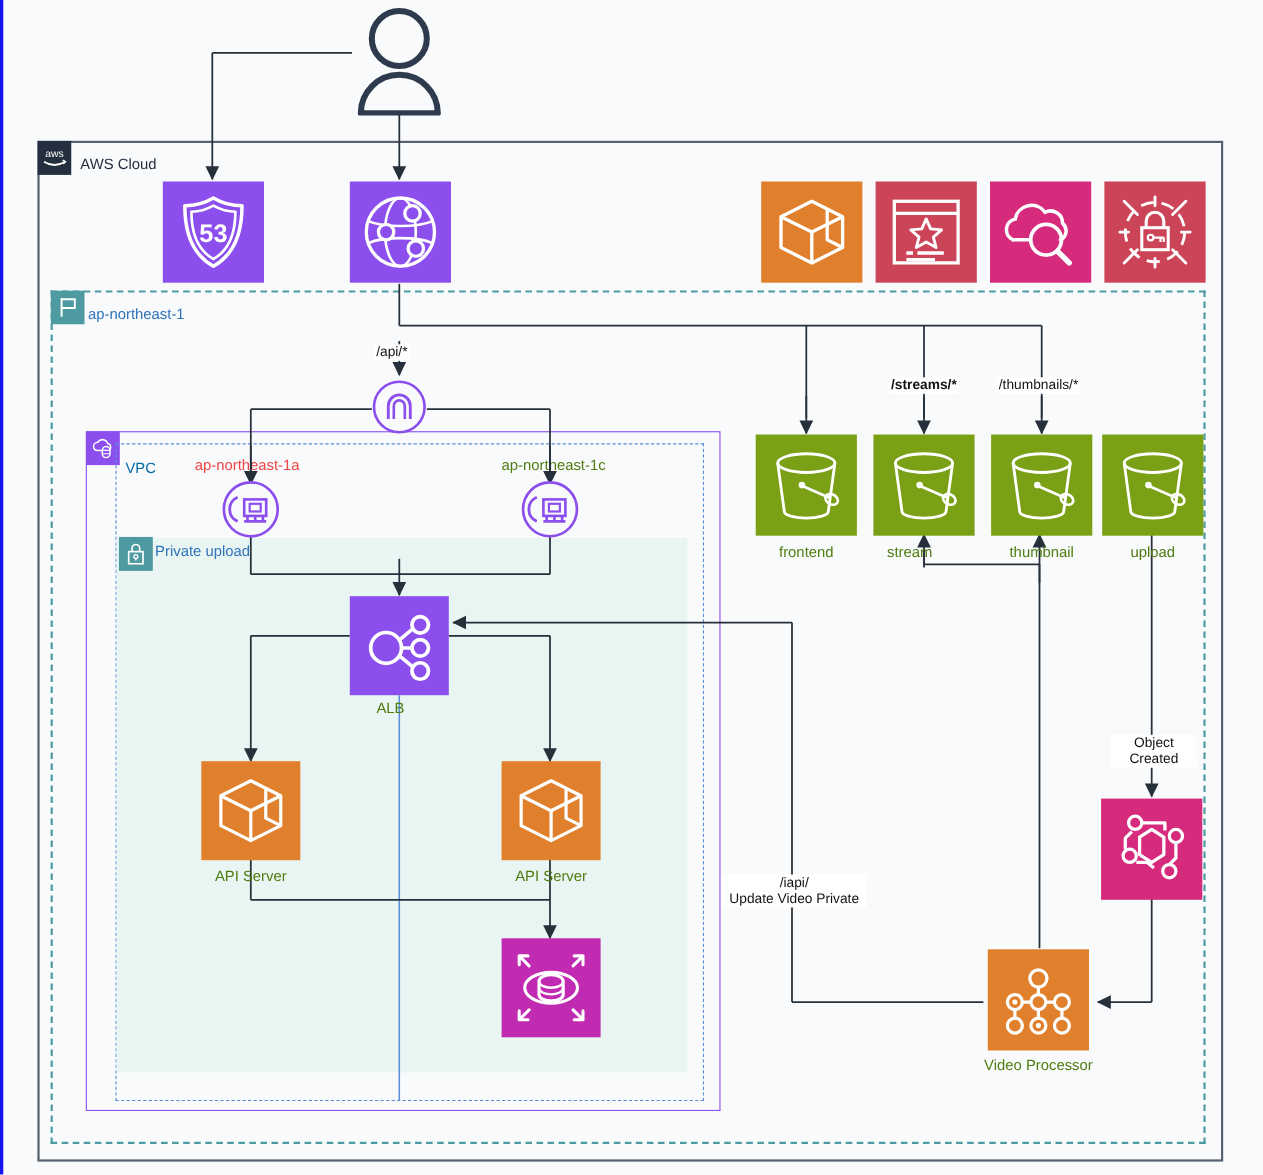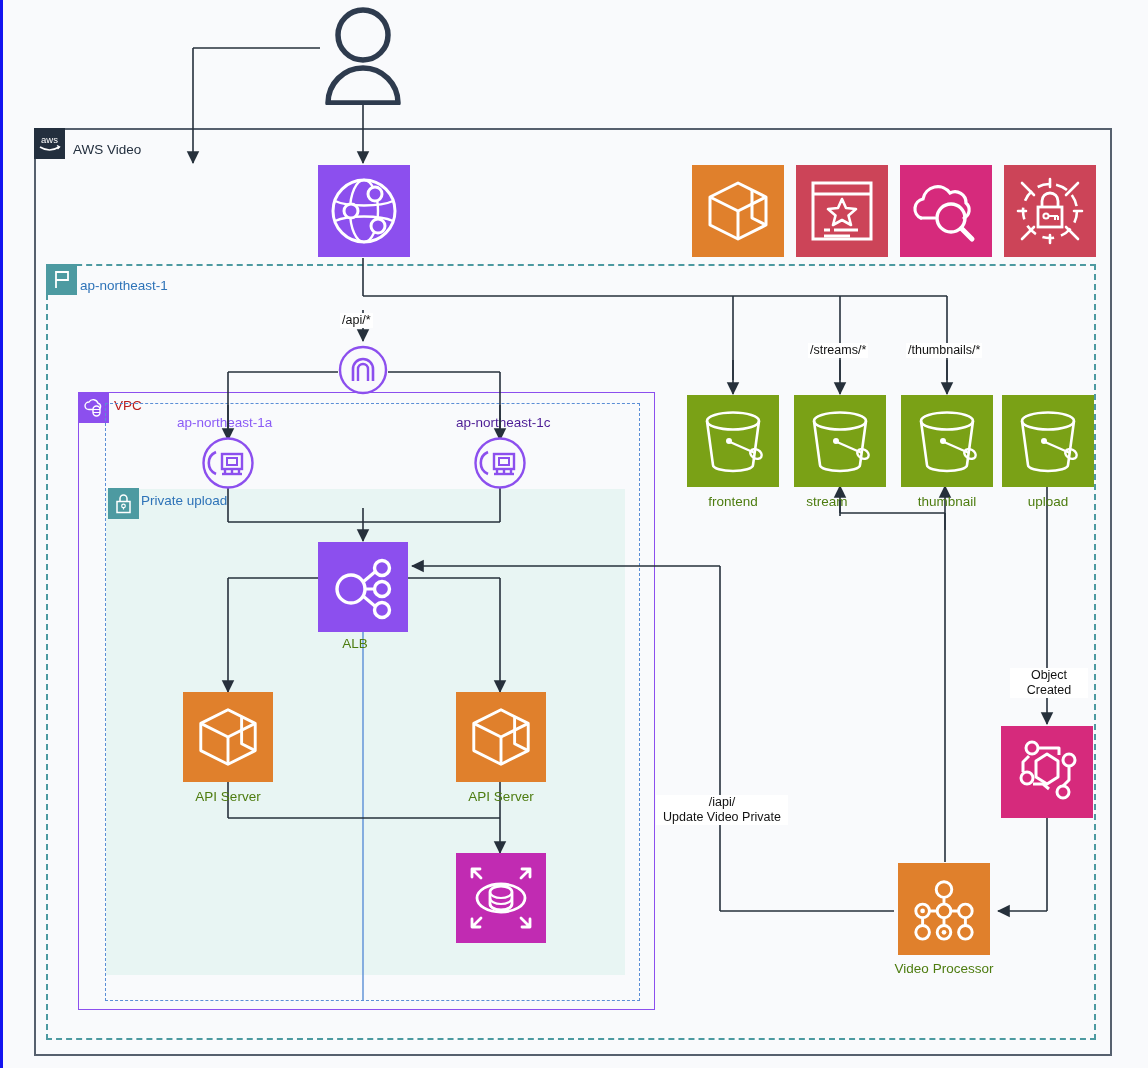--- a/index.html
+++ b/index.html
@@ -25,46 +25,46 @@
 
   <div class="groupbox" style="left:34px;top:128px;width:1078px;height:928px;border:2px solid #56606e;background:#f9fafc;"></div>
   <div class="tag" style="left:34px;top:128px;">
     <svg width="31" height="31" viewBox="0 0 31 31">
       <rect width="31" height="31" fill="#232f3e"></rect>
       <text x="15.5" y="15" fill="#fff" font-size="9.5" font-family="Liberation Sans, sans-serif" text-anchor="middle">aws</text>
       <path d="M6 19 Q15.5 25 25 19" stroke="#fff" stroke-width="1.6" fill="none"></path>
       <path d="M23 17.5 L25.5 19 L23.5 21" stroke="#fff" stroke-width="1.4" fill="none"></path>
     </svg>
   </div>
-  <div class="grplabel" style="left:73px;top:142px;color:#232f3e;">AWS Video</div>
+  <div class="grplabel" style="left:73px;top:142px;color:#232f3e;">AWS Cloud</div>
 
   <div class="groupbox" style="left:46px;top:264px;width:1050px;height:776px;border:2px dashed #4d9aa1;"></div>
   <div class="tag" style="left:46px;top:264px;">
     <svg width="31" height="31" viewBox="0 0 31 31">
       <rect width="31" height="31" fill="#4d9aa1"></rect>
       <path d="M10 7 V24" stroke="#fff" stroke-width="1.8" fill="none"></path>
       <path d="M10 8 H22 V16 H10" stroke="#fff" stroke-width="1.8" fill="none"></path>
     </svg>
   </div>
   <div class="grplabel" style="left:80px;top:278px;color:#2e73b8;">ap-northeast-1</div>
 
   <div class="groupbox" style="left:78px;top:392px;width:577px;height:618px;border:1.5px solid #8c4fee;"></div>
   <div class="tag" style="left:78px;top:392px;">
     <svg width="31" height="31" viewBox="0 0 31 31">
       <rect width="31" height="31" fill="#8c4fee"></rect>
       <path d="M7 14 a4 4 0 0 1 4-4 a5 5 0 0 1 9 1.2 a3.3 3.3 0 0 1 0.5 6.3 H11 a4 4 0 0 1-4-3.5z" stroke="#fff" stroke-width="1.4" fill="none"></path>
       <rect x="15" y="14" width="7" height="10" rx="3.5" stroke="#fff" stroke-width="1.4" fill="#8c4fee"></rect>
       <path d="M15 17.5 H22 M15 20.5 H22" stroke="#fff" stroke-width="1.1"></path>
     </svg>
   </div>
-  <div class="grplabel" style="left:114px;top:398px;color:#b91c1c;">VPC</div>
+  <div class="grplabel" style="left:114px;top:418px;color:#0369a1;">VPC</div>
 
   <div class="groupbox" style="left:105px;top:403px;width:535px;height:598px;border:1.5px dashed #5b8ed6;"></div>
-  <div class="grplabel" style="left:177px;top:415px;color:#8b5cf6;">ap-northeast-1a</div>
-  <div class="grplabel" style="left:456px;top:415px;color:#4c1d95;">ap-northeast-1c</div>
+  <div class="grplabel" style="left:177px;top:415px;color:#ef4444;">ap-northeast-1a</div>
+  <div class="grplabel" style="left:456px;top:415px;color:#4d7c0f;">ap-northeast-1c</div>
 
   <div class="groupbox" style="left:106px;top:489px;width:519px;height:486px;background:#e8f5f3;"></div>
   <div class="tag" style="left:108px;top:488px;">
     <svg width="31" height="31" viewBox="0 0 31 31">
       <rect width="31" height="31" fill="#4d9aa1"></rect>
       <rect x="9" y="13.5" width="13" height="11" stroke="#fff" stroke-width="1.5" fill="none"></rect>
       <path d="M12 13.5 V10.5 a3.5 3.5 0 0 1 7 0 V13.5" stroke="#fff" stroke-width="1.5" fill="none"></path>
       <circle cx="15.5" cy="18" r="1.8" stroke="#fff" stroke-width="1.2" fill="none"></circle>
       <path d="M15.5 19 V21.5" stroke="#fff" stroke-width="1.2"></path>
     </svg>
@@ -173,20 +173,27 @@
     </g>
   </svg>
 
   <div class="icon-box" style="left:320px;top:5px;width:86px;height:100px;">
     <svg width="86" height="100" viewBox="0 0 86 100">
       <circle cx="43" cy="30" r="25" stroke="#2e3b4e" stroke-width="5.5" fill="none"></circle>
       <path d="M8 98 a35 35 0 0 1 70 0 z" stroke="#2e3b4e" stroke-width="5.5" fill="none" stroke-linejoin="round"></path>
     </svg>
   </div>
 
+  <div class="icon-box" style="left:148px;top:165px;width:92px;height:92px;background:#8c4fee;">
+    <svg width="76" height="76" viewBox="0 0 76 76">
+      <path d="M38 7 C28 13 18 14 12 14 C12 36 18 58 38 69 C58 58 64 36 64 14 C58 14 48 13 38 7 z" stroke="#fff" stroke-width="3.2" fill="none" stroke-linejoin="round"></path>
+      <path d="M38 14 C30 18.5 23 19.5 18 19.5 C18 37 23 54 38 62.5 C53 54 58 37 58 19.5 C53 19.5 46 18.5 38 14 z" stroke="#fff" stroke-width="2.4" fill="none" stroke-linejoin="round"></path>
+      <text x="38" y="47" fill="#fff" font-size="23" font-weight="bold" font-family="Liberation Sans, sans-serif" text-anchor="middle">53</text>
+    </svg>
+  </div>
 
   <div class="icon-box" style="left:318px;top:165px;width:92px;height:92px;background:#8c4fee;">
     <svg width="76" height="76" viewBox="0 0 76 76">
       <circle cx="38" cy="38" r="31" stroke="#fff" stroke-width="3" fill="none"></circle>
       <ellipse cx="38" cy="38" rx="14" ry="31" stroke="#fff" stroke-width="2.4" fill="none"></ellipse>
       <path d="M9 28 C22 34 54 34 67 28" stroke="#fff" stroke-width="2.4" fill="none"></path>
       <path d="M9 48 C22 42 54 42 67 48" stroke="#fff" stroke-width="2.4" fill="none"></path>
       <circle cx="49" cy="21" r="7" fill="#8c4fee" stroke="#fff" stroke-width="3"></circle>
       <circle cx="25" cy="38" r="7" fill="#8c4fee" stroke="#fff" stroke-width="3"></circle>
       <circle cx="52" cy="53" r="7" fill="#8c4fee" stroke="#fff" stroke-width="3"></circle>
@@ -373,21 +380,21 @@
       <circle cx="36" cy="60" r="7" stroke="#fff" stroke-width="3" fill="none"></circle>
       <circle cx="58" cy="60" r="7" stroke="#fff" stroke-width="3" fill="none"></circle>
       <circle cx="14" cy="38" r="2.4" fill="#fff"></circle>
       <circle cx="36" cy="60" r="2.4" fill="#fff"></circle>
       <path d="M36 24 V31 M21 38 H29 M43 38 H51 M14 45 V53 M36 45 V53 M58 45 V53" stroke="#fff" stroke-width="3"></path>
     </svg>
   </div>
   <div class="nlabel" style="left:874px;top:961px;width:140px;">Video Processor</div>
 
   <div class="edgelabel" style="left:340px;top:313px;">/api/*</div>
-  <div class="edgelabel" style="left:808px;top:343px;">/streams/*</div>
+  <div class="edgelabel" style="left:808px;top:343px;font-weight:bold;">/streams/*</div>
   <div class="edgelabel" style="left:906px;top:343px;text-align:right;">/thumbnails/*</div>
   <div class="edgelabel" style="left:1010px;top:668px;width:74px;text-align:center;">
     <span>Object</span><br>
     <span>Created</span>
   </div>
   <div class="edgelabel" style="left:656px;top:795px;width:128px;">
     <span>/iapi/</span><br>
     <span>Update Video Private</span>
   </div>
 

